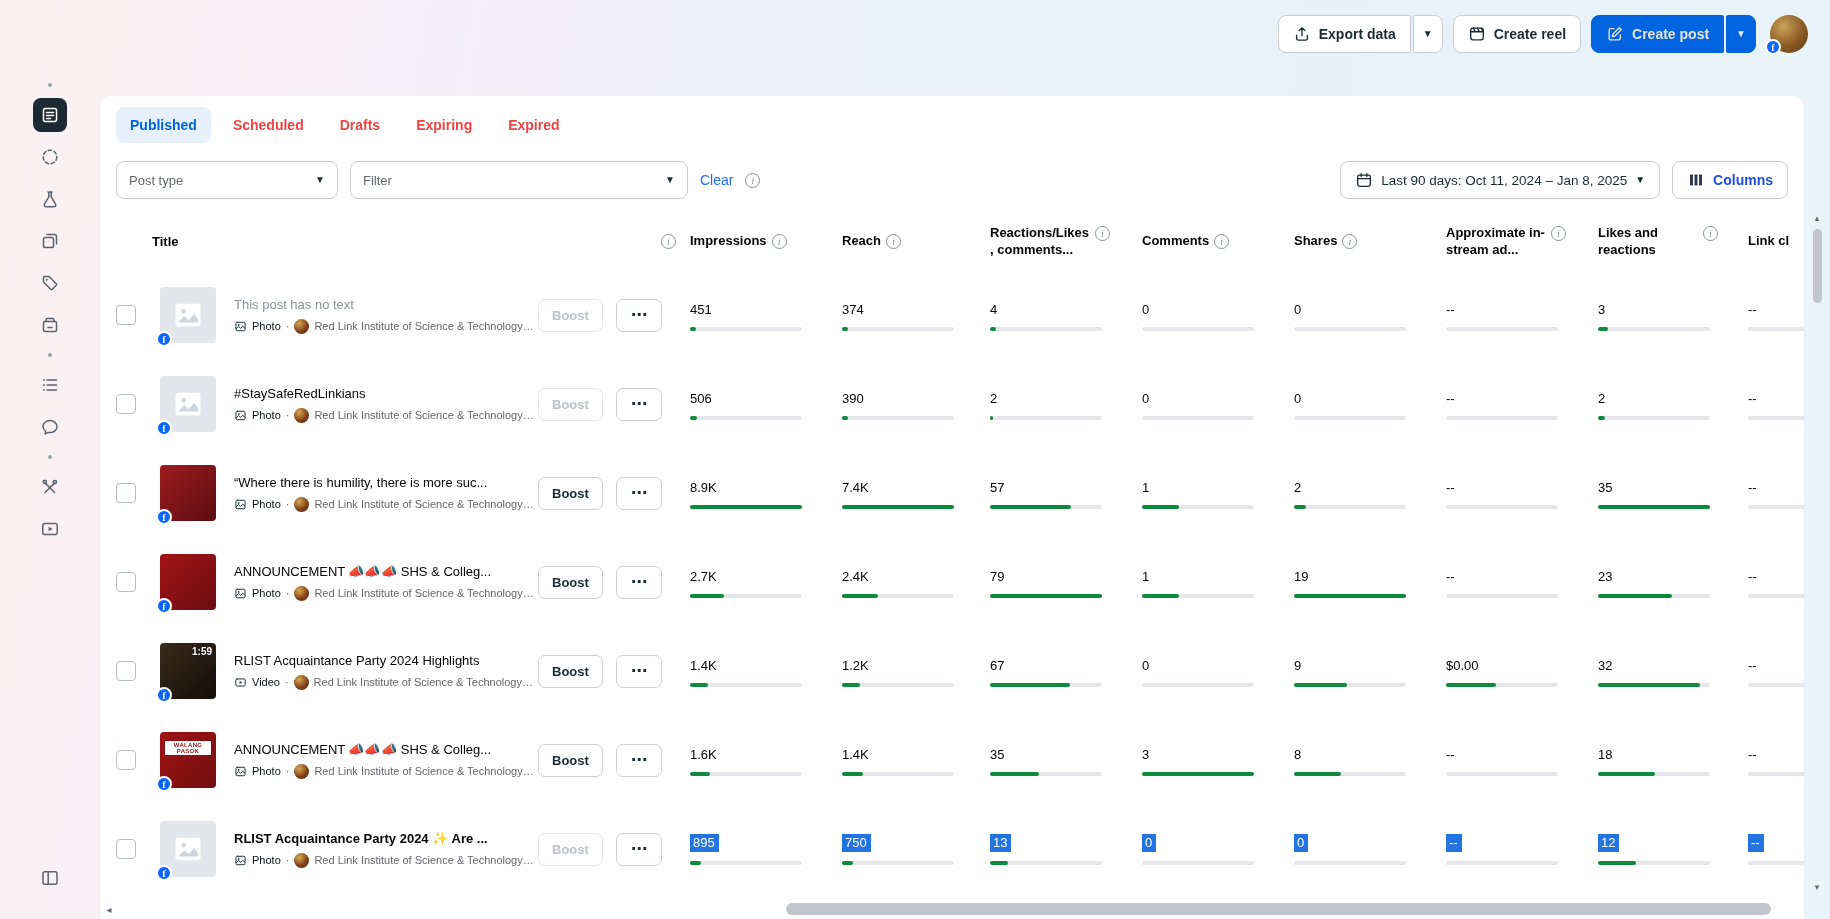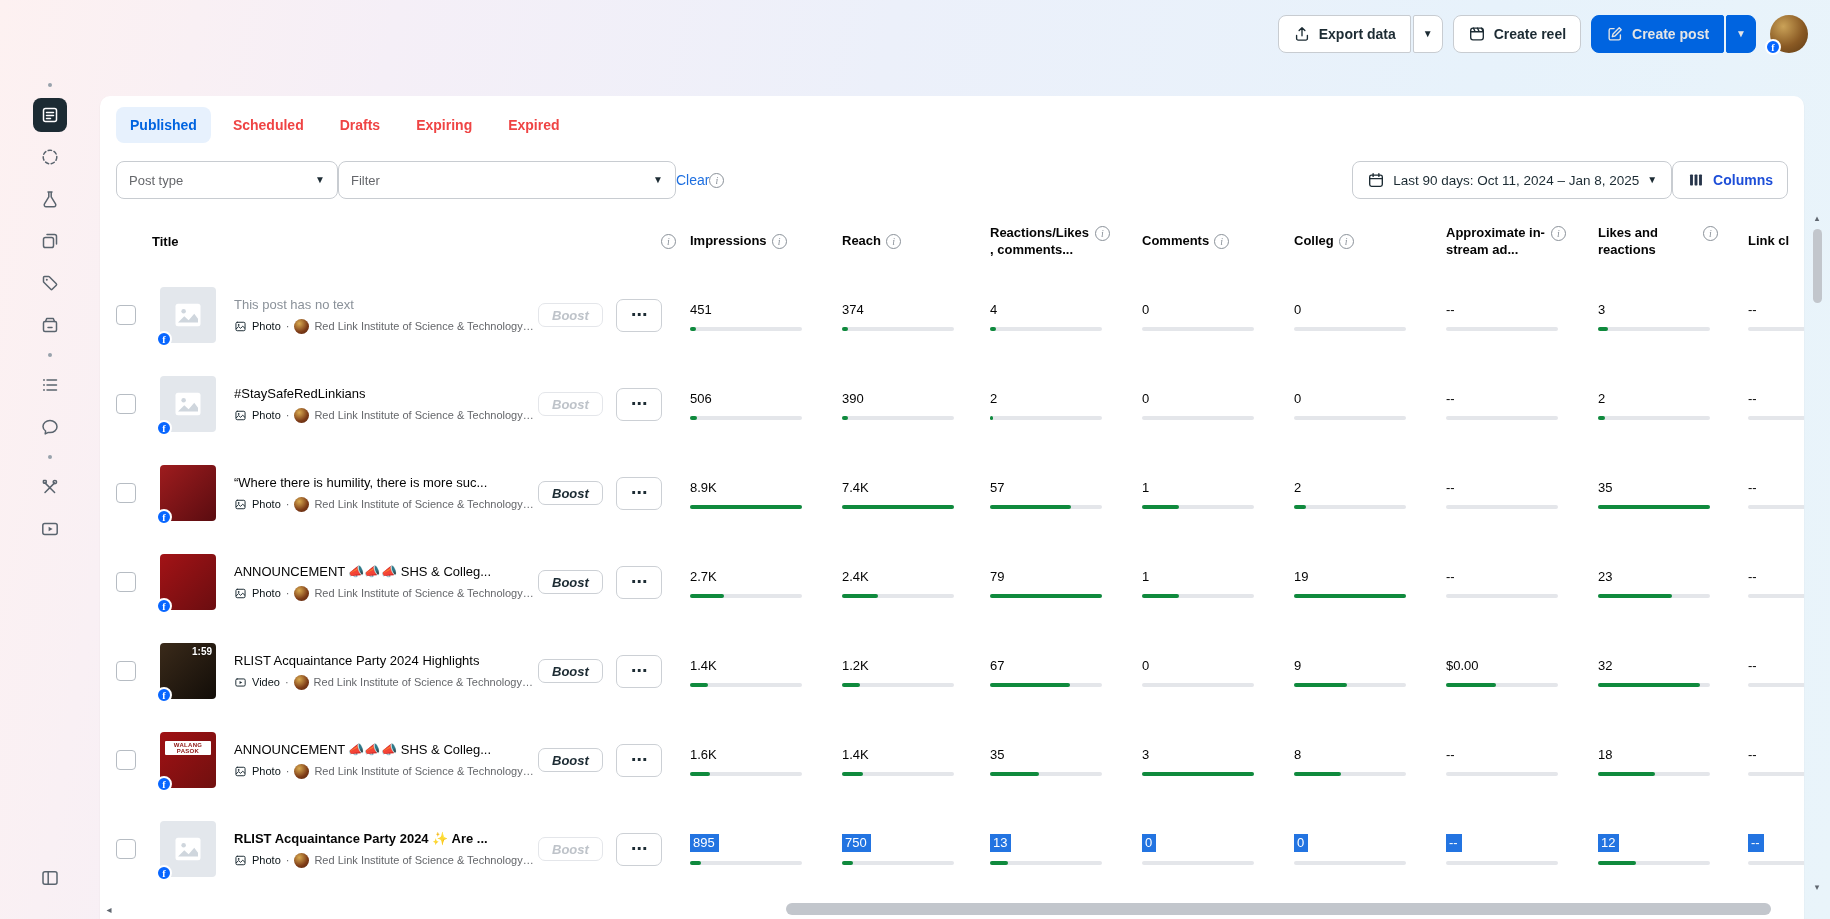--- a/index.html
+++ b/index.html
@@ -30,21 +30,21 @@
   .side-item.active{background:var(--activeicon);color:#fff;}
   .side-dot{width:4px;height:4px;border-radius:50%;background:#98a2ac;margin:3px 0;flex:none;}
   .side-bottom{position:absolute;left:33px;bottom:24px;}
 
   
   .card{position:absolute;left:100px;top:70px;right:26px;bottom:0;background:#fff;border-radius:10px 10px 0 0;box-shadow:0 1px 2px rgba(0,0,0,.07);padding-top:11px;overflow:hidden;margin-top:26px;}
   .tabs{display:flex;gap:8px;padding:0 16px;}
   .tab{height:36px;padding:0 14px;border:none;background:transparent;font-size:14px;font-weight:600;color:#ef4444;border-radius:8px;cursor:pointer;}
   .tab.active{background:#e7f1fd;color:var(--accent);}
 
-  .filterbar{display:flex;align-items:center;padding:0 16px;margin-top:18px;}
+  .filterbar{display:flex;align-items:center;gap:12px;padding:0 16px;margin-top:18px;}
   .select{height:38px;border:1px solid #c8ccd1;border-radius:8px;background:#fff;display:flex;align-items:center;padding:0 12px;font-size:13px;color:#65676b;cursor:pointer;}
   .select .caret-glyph{margin-left:auto;color:#1c2b33;}
   .sel-posttype{width:222px;}
   .sel-filter{width:338px;}
   .link{color:#1e6fe0;font-size:14px;font-weight:500;cursor:pointer;background:none;border:none;}
   .search{height:38px;width:300px;border:1px solid #c8ccd1;border-radius:8px;display:flex;align-items:center;padding:0 11px;gap:8px;background:#fff;}
   .search .icon{width:16px;height:16px;color:#65676b;}
   .search input{border:none;outline:none;font-size:13px;flex:1;color:#050505;background:transparent;min-width:0;}
   .search input::placeholder{color:#8a9199;}
   .info{width:15px;height:15px;border:1px solid #8a9199;border-radius:50%;color:#8a9199;font-size:10px;display:inline-flex;align-items:center;justify-content:center;font-family:"Liberation Serif",serif;font-style:italic;flex:none;cursor:pointer;}
@@ -77,21 +77,21 @@
   .c-title{flex:1;min-width:0;padding-right:4px;}
   .t-title{font-size:13px;color:#050505;white-space:nowrap;overflow:hidden;text-overflow:ellipsis;cursor:pointer;}
   .t-title.muted{color:#8a9199;}
   .t-title.bold{font-weight:700;}
   .t-meta{display:flex;align-items:center;gap:5px;margin-top:7px;font-size:11px;color:#0a1317;}
   .type-icon{width:13px;height:13px;color:#1c2b33;display:inline-flex;flex:none;}
   .t-sep{color:#65676b;}
   .page-avatar{width:15px;height:15px;border-radius:50%;background:radial-gradient(circle at 35% 30%,#d8a94f,#7c3a17 60%,#53230c);flex:none;}
   .t-page{color:#65676b;white-space:nowrap;overflow:hidden;text-overflow:ellipsis;}
   .c-boost{width:78px;flex:none;}
-  .boost{height:24px;padding:0 13px;border:1.5px solid #ccd0d5;border-radius:7px;background:#fff;font-size:13px;font-weight:600;color:#1c2b33;cursor:pointer;font-style:italic;}
+  .boost{height:33px;padding:0 13px;border:1.5px solid #ccd0d5;border-radius:7px;background:#fff;font-size:13px;font-weight:600;color:#1c2b33;cursor:pointer;}
   .boost.muted{color:#bec3c9;border-color:#e4e6ea;}
   .c-more{width:74px;flex:none;}
   .more{width:46px;height:33px;border:1.5px solid #ccd0d5;border-radius:7px;background:#fff;font-size:16px;font-weight:700;color:#1c2b33;cursor:pointer;line-height:1;}
   .mcell{padding-right:6px;}
   .mval{font-size:13px;color:#050505;display:inline-block;}
   .mval.hl{background:var(--sel);color:#fff;padding:1px 4px 2px 3px;}
   .track{width:112px;height:4px;background:#e4e6ea;border-radius:2px;margin-top:9px;}
   .fill{height:4px;background:var(--green);border-radius:2px;}
 
   
@@ -305,21 +305,21 @@
         </div>
         <div class="hcell" style="width: 152px;">
           <span class="hlabel">Reactions/Likes, comments...</span>
           <span class="info">i</span>
         </div>
         <div class="hcell" style="width: 152px;">
           <span class="hlabel">Comments</span>
           <span class="info">i</span>
         </div>
         <div class="hcell" style="width: 152px;">
-          <span class="hlabel">Colleg</span>
+          <span class="hlabel">Shares</span>
           <span class="info">i</span>
         </div>
         <div class="hcell" style="width: 152px;">
           <span class="hlabel">Approximate in-stream ad...</span>
           <span class="info">i</span>
         </div>
         <div class="hcell" style="width: 150px;">
           <span class="hlabel">Likes and reactions</span>
           <span class="info">i</span>
         </div>

